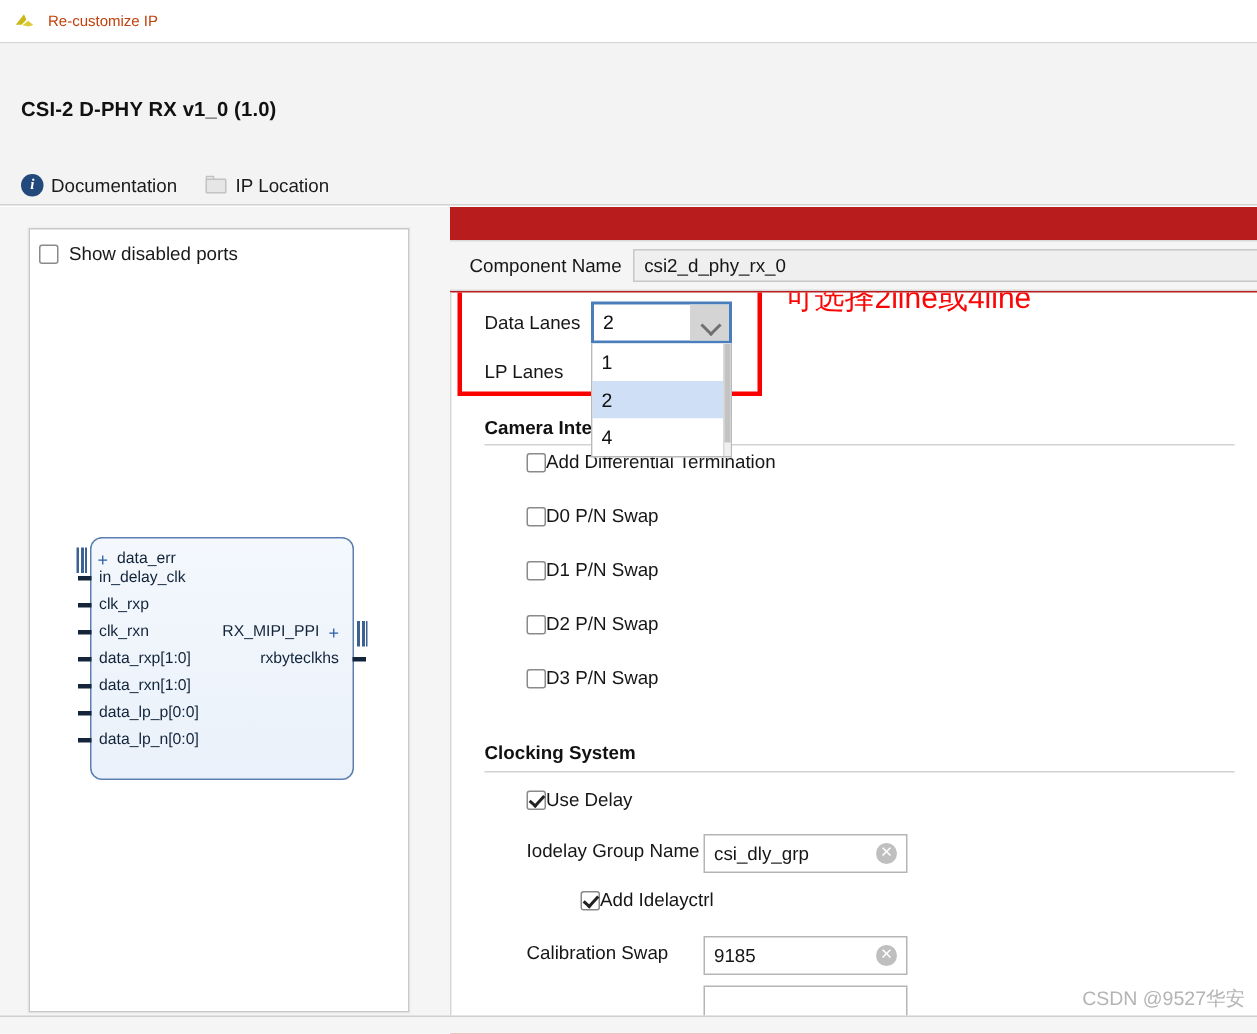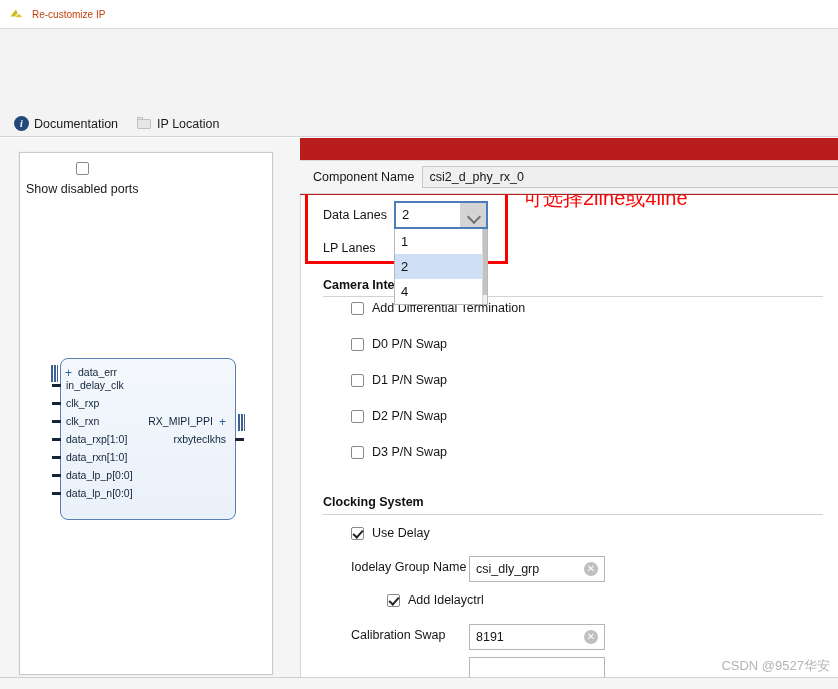--- a/index.html
+++ b/index.html
@@ -120,21 +120,20 @@
     background: #ffffff;
     border: 1px solid #c9c9c9;
     box-shadow: 0 0 0 1px #f0f0f0;
   }
   #show-disabled-row {
     position: absolute;
     left: 6px; top: 9px;
     display: flex;
     align-items: center;
     gap: 7px;
-    flex-direction: column;
   }
   #show-disabled-row .lbl { font-size: 12.5px; color: #1a1a1a; }
 
   .cb {
     width: 13px; height: 13px;
     border: 1px solid #8a8a8a;
     border-radius: 2px;
     background: #fff;
     flex: 0 0 auto;
     position: relative;
@@ -346,21 +345,20 @@
   .section-rule {
     position: absolute;
     height: 1px;
     background: #d2d2d2;
   }
 
   .chk-row {
     position: absolute;
     display: flex;
     align-items: center;
-    gap: 8px;
   }
   .chk-row .lbl { font-size: 12.5px; color: #161616; white-space: nowrap; }
 
   .text-field {
     position: absolute;
     height: 25px;
     border: 1px solid #b5b5b5;
     background: #fff;
     display: flex;
     align-items: center;
@@ -406,20 +404,21 @@
   <span class="app-logo">
     <svg width="18" height="18" viewBox="0 0 18 18">
       <path d="M2.5 11.5 L8 4.5 L9.6 8.2 L6.4 11.5 Z" fill="#c9b817"></path>
       <path d="M7 11.8 L10.8 8.8 L14.2 11.6 L11 12.6 Z" fill="#d9cb3a"></path>
     </svg>
   </span>
   <span class="title-text">Re-customize IP</span>
 </div>
 
 <div id="header">
+  <div id="ip-title">CSI-2 D-PHY RX v1_0 (1.0)</div>
   <div id="header-links">
     <div class="hlink">
       <span class="info-icon">i</span>
       <span>Documentation</span>
     </div>
     <div class="hlink" style="margin-left:6px;">
       <span class="folder-icon">
         <span class="f-tab"></span>
           <span class="f-back"></span>
       </span>
@@ -549,21 +548,21 @@
 
       <div class="chk-row" style="left:50px; top:398px;margin-left:36px;">
         <span class="cb checked"></span>
         <span class="lbl">Add Idelayctrl</span>
       </div>
 
       <div class="field-row" style="left:50px; top:433px;">
         <span class="field-label">Calibration Swap</span>
       </div>
       <div class="text-field" style="left:168px; top:429px; width:136px;">
-        <span>8191</span>
+        <span>9185</span>
         <span class="clear-btn">✕</span>
       </div>
 
       <div class="text-field" style="left:168px; top:462px; width:136px;"></div>
 
     </div>
   </div>
 
   <div id="watermark">CSDN @9527华安</div>
   <div id="bottom-strip"></div>

